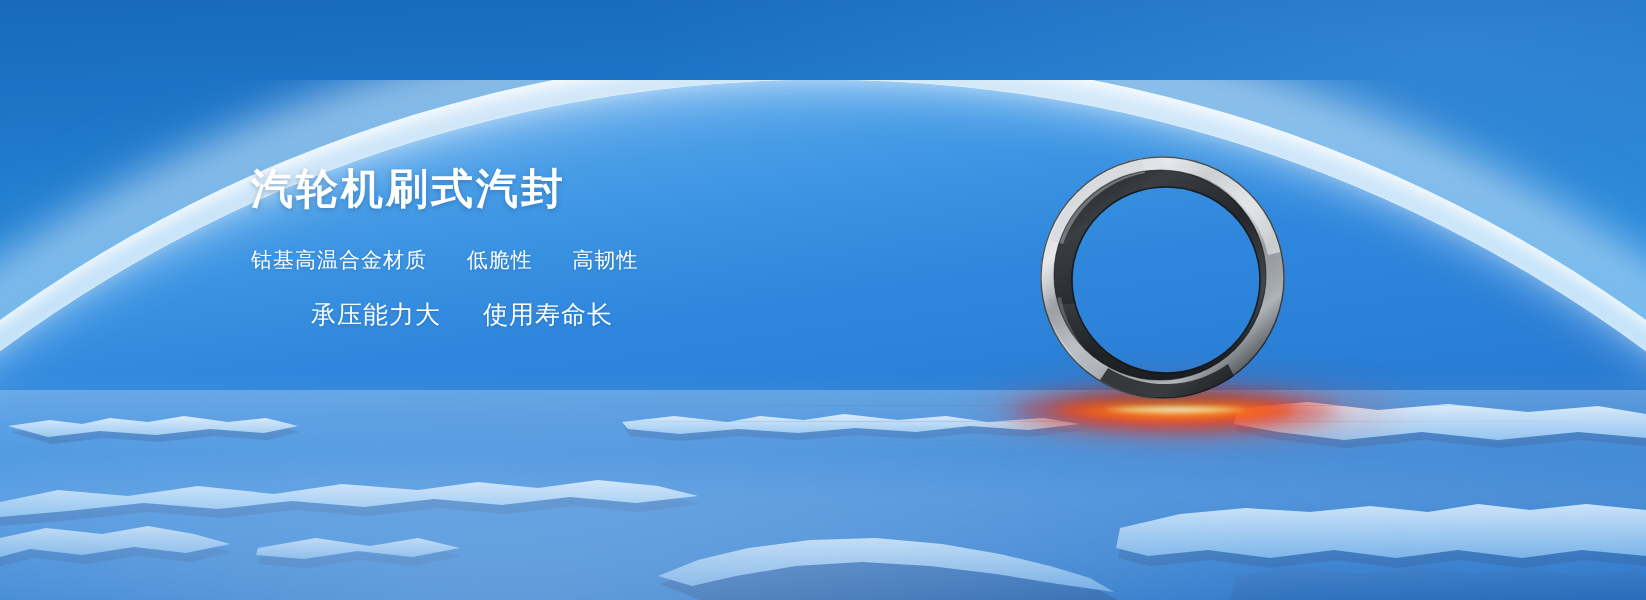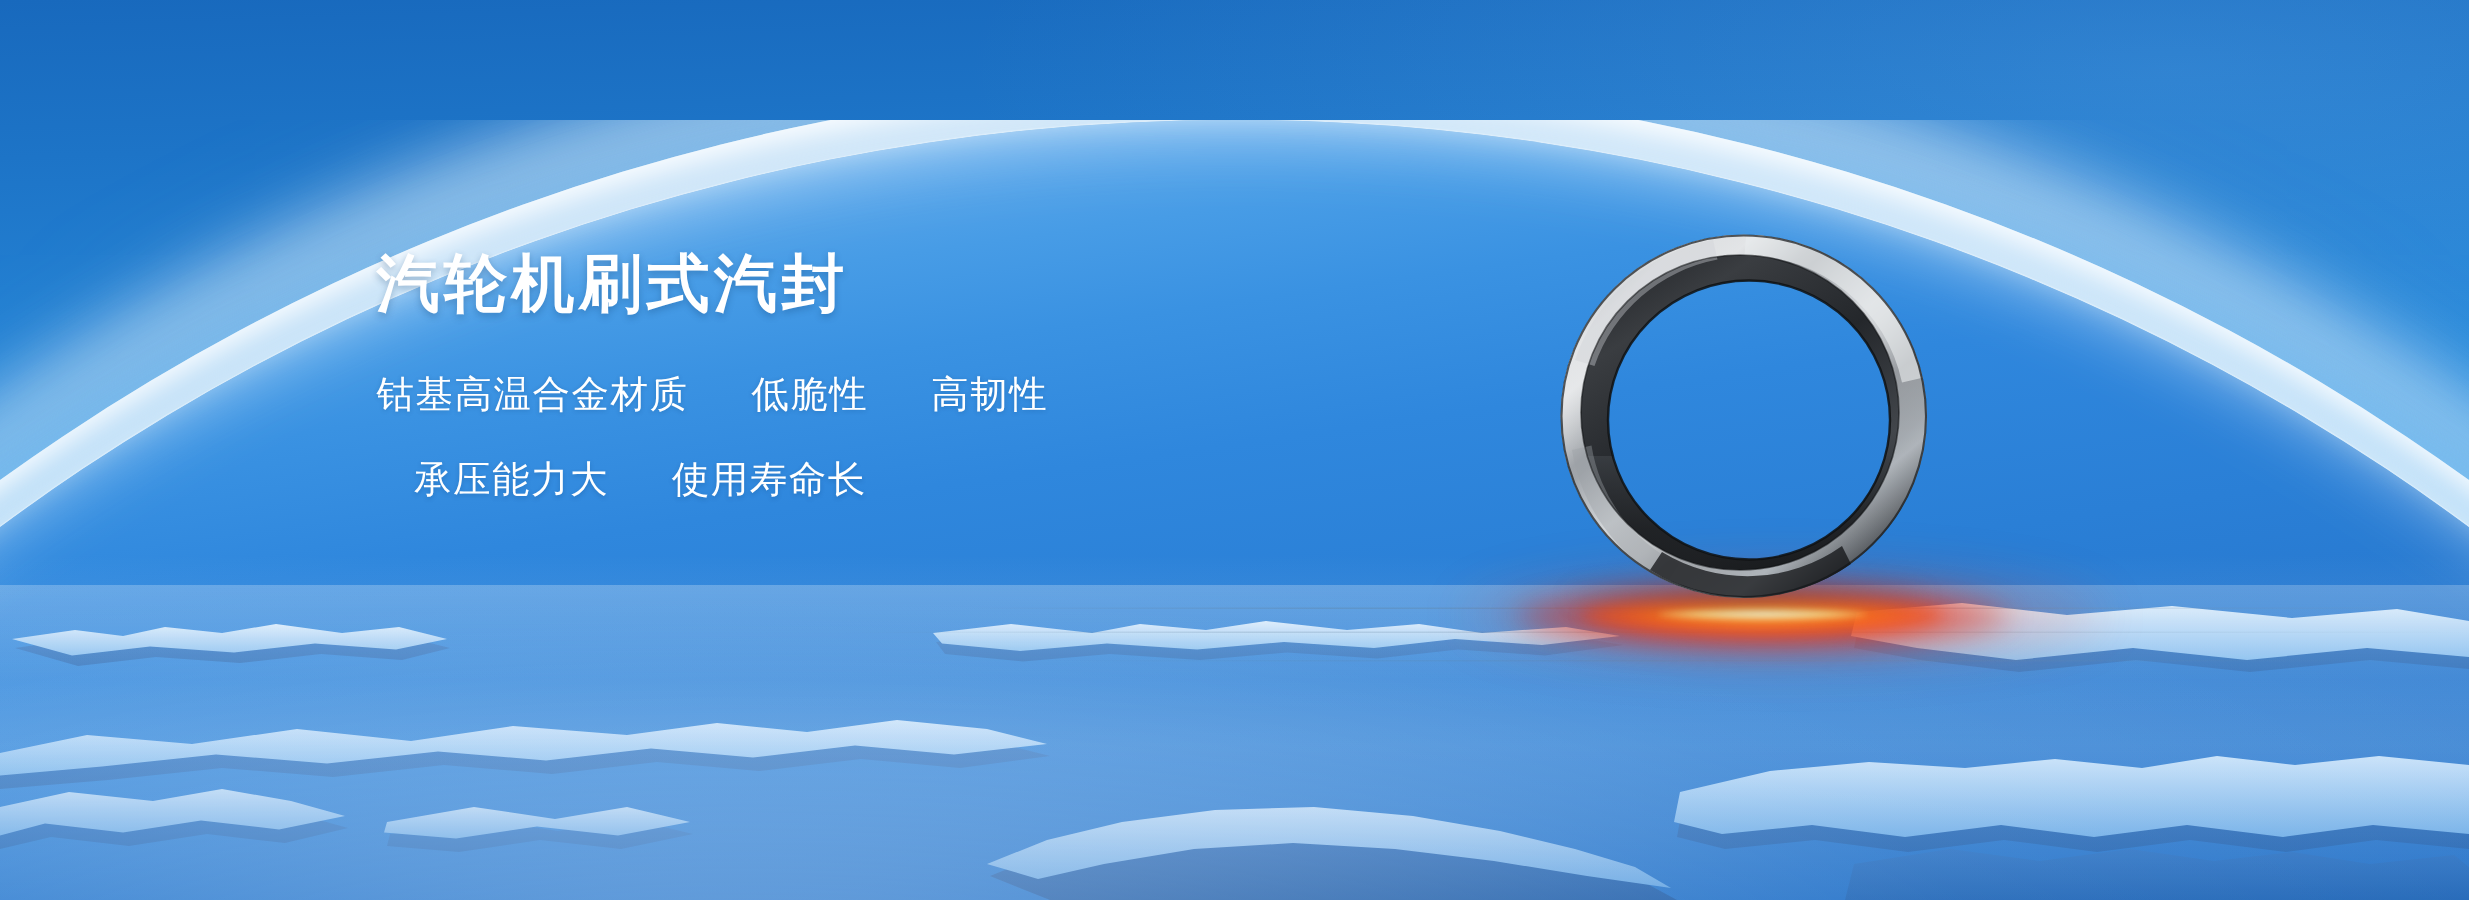--- a/index.html
+++ b/index.html
@@ -212,29 +212,29 @@
     font-size: 42px;
     font-weight: bold;
     color: #ffffff;
     letter-spacing: 3px;
     line-height: 1.0;
     white-space: nowrap;
     text-shadow: 0 2px 5px rgba(12,60,110,0.30);
   }
   .sub1 {
     margin-top: 36px;
-    font-size: 25px;
+    font-size: 21px;
     color: #ffffff;
     letter-spacing: 1px;
     white-space: nowrap;
     text-shadow: 0 1px 3px rgba(12,60,110,0.25);
   }
   .sub2 {
     margin-top: 24px;
-    margin-left: 25px;
+    margin-left: 60px;
     font-size: 25px;
     color: #ffffff;
     letter-spacing: 1px;
     white-space: nowrap;
     text-shadow: 0 1px 3px rgba(12,60,110,0.25);
   }
   .gap { display: inline-block; width: 26px; }
 </style>
 </head>
 <body>

